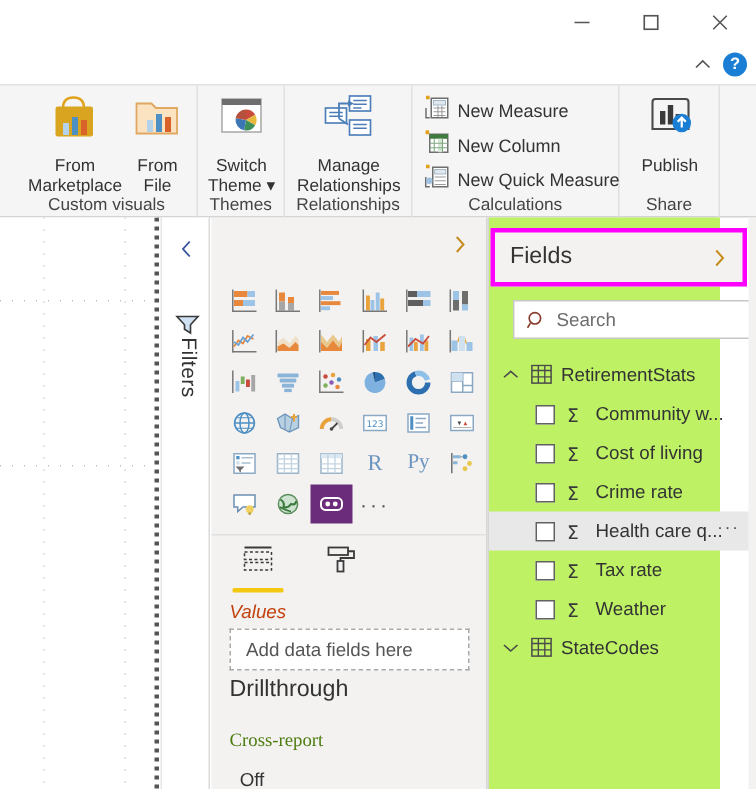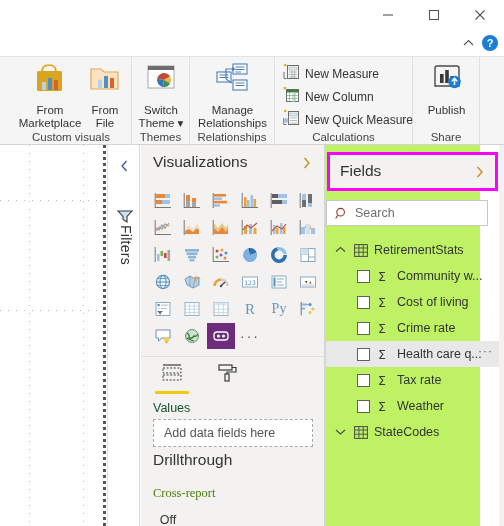--- a/index.html
+++ b/index.html
@@ -169,21 +169,21 @@
   }
   .viz-tabs {
     position: absolute; left: 12px; top: 218px;
     display: flex; gap: 18px;
   }
   .viz-tab { width: 38px; display: flex; flex-direction: column; align-items: center; cursor: default; }
   .viz-tab .tab-ul { width: 34px; height: 3px; background: transparent; margin-top: 4px; border-radius: 1px; }
   .viz-tab.active .tab-ul { background: #f2c811; }
   .viz-section-label {
     position: absolute; left: 12px; top: 256px;
-    font-size: 12.5px; color: #14532d;
+    font-size: 12.5px; color: #c2410c; font-style: italic;
   }
   .drop-well {
     position: absolute; left: 12px; top: 274px; width: 160px; height: 28px;
     border: 1px dashed #a9a9a9;
     background: #ffffff;
     display: flex; align-items: center;
     padding-left: 10px;
     font-size: 12.5px; color: #555;
     cursor: default;
   }
@@ -224,21 +224,21 @@
   }
   .fields-title {
     position: absolute; left: 14px; top: 17px;
     font-size: 15.5px; color: #333; z-index: 6;
   }
   .fields-expand {
     position: absolute; left: 146px; top: 20px; width: 14px; height: 14px;
     display: flex; align-items: center; justify-content: center; z-index: 6;
   }
   .search-box {
-    position: absolute; left: 0; top: 55px; width: 162px; height: 26px;
+    position: absolute; left: 16px; top: 55px; width: 162px; height: 26px;
     background: #ffffff; border: 1px solid #c7c7c7;
     display: flex; align-items: center;
   }
   .search-icon { margin-left: 8px; display: flex; }
   .search-ph {
     margin-left: 7px; font-size: 12.5px; color: #6d6d6d;
   }
   .tree { position: absolute; left: 0; top: 92px; width: 178px; }
   .tree-table {
     position: relative; height: 26px; display: flex; align-items: center;
@@ -469,21 +469,20 @@
     <div class="filters-icon">
       <svg width="18" height="18" viewBox="0 0 18 18">
         <path d="M2 4 L16 4 L11 9.5 L11 15 L7 12.5 L7 9.5 Z" fill="#cfe2f3" stroke="#3a3a3a" stroke-width="1.1"></path>
       </svg>
     </div>
     <div class="filters-text">Filters</div>
   </div>
 
   <div class="viz-pane">
     <div class="viz-header">
-      <div class="viz-title">Visualizations</div>
       <div class="viz-expand">
         <svg width="9" height="12" viewBox="0 0 9 12">
             <polyline points="2.5,1 7,6 2.5,11" fill="none" stroke="#c58a1a" stroke-width="1.3"></polyline>
           </svg>
       </div>
     </div>
 
     <div class="viz-grid">
 
       <div class="viz-cell">

